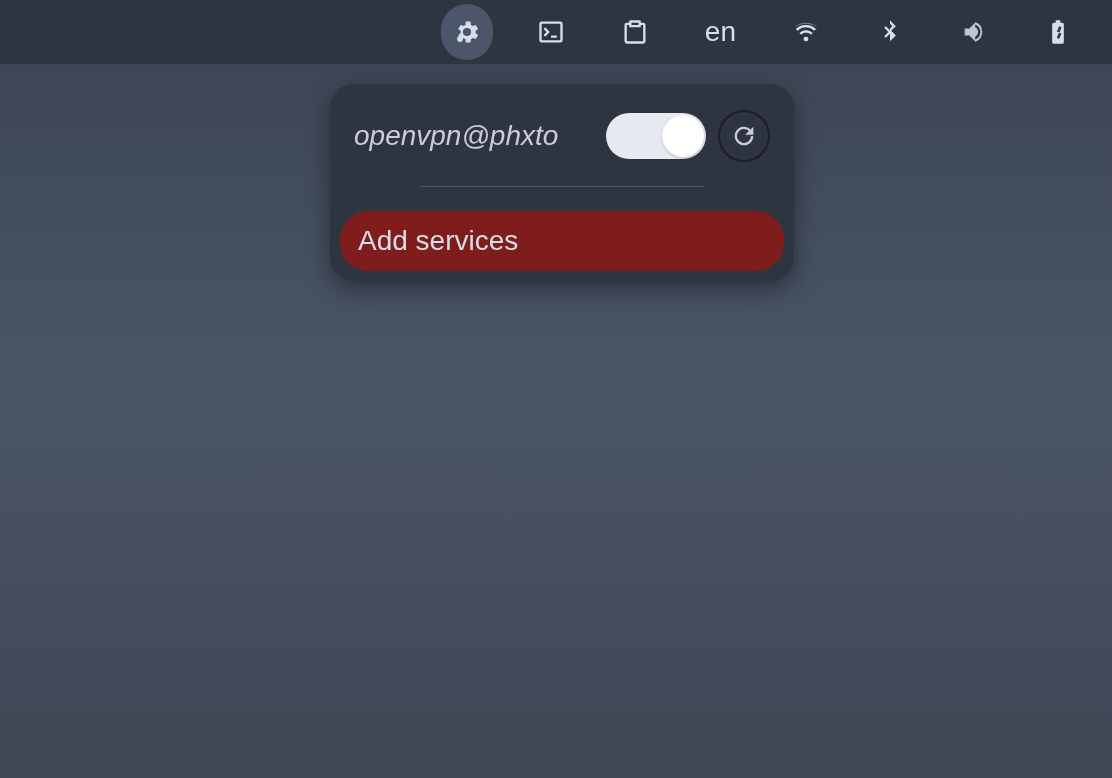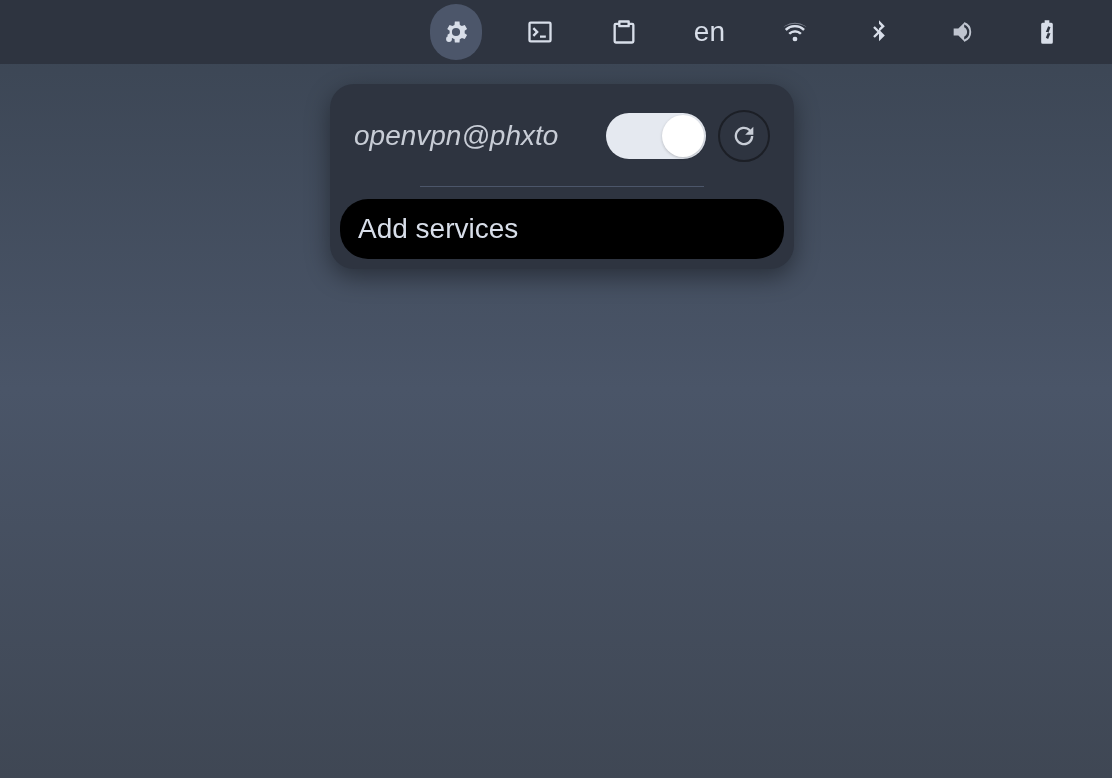--- a/index.html
+++ b/index.html
@@ -10,21 +10,21 @@
       font-family: -apple-system, BlinkMacSystemFont, "Segoe UI", sans-serif;
       overflow: hidden;
     }
     .top-bar {
       width: 100%;
       height: 64px;
       background: #2e3440;
       display: flex;
       align-items: center;
       justify-content: flex-end;
-      padding: 0 39px;
+      padding: 0 28px;
       gap: 32px;
     }
     .bar-item {
       display: flex;
       align-items: center;
       justify-content: center;
       height: 56px;
       min-width: 48px;
       color: #d8dee9;
       cursor: pointer;
@@ -104,27 +104,27 @@
       width: 28px;
       height: 28px;
       fill: #c8cdd6;
     }
     .divider {
       height: 1px;
       background: #4c566a;
       margin: 8px 80px;
     }
     .add-services-btn {
-      background: #000000;
+      background: #7f1d1d;
       border-radius: 28px;
       padding: 14px 18px;
       font-size: 28px;
       color: #d8dee9;
       cursor: pointer;
-      margin-top: 12px;
+      margin-top: 24px;
     }
   </style>
 </head>
 <body>
 
 <div class="top-bar">
   <div class="bar-item active">
     <svg class="bar-icon" viewBox="0 0 24 24">
       <path d="M19.4 13l.1-1-.1-1 2.1-1.6-2-3.5-2.5 1a7 7 0 0 0-1.7-1L15 3h-4l-.3 2.9a7 7 0 0 0-1.7 1l-2.5-1-2 3.5L6.6 11l-.1 1 .1 1-2.1 1.6 2 3.5 2.5-1a7 7 0 0 0 1.7 1L11 21h4l.3-2.9a7 7 0 0 0 1.7-1l2.5 1 2-3.5zM12 15.5A3.5 3.5 0 1 1 15.5 12 3.5 3.5 0 0 1 12 15.5z"></path>
       <circle cx="6" cy="18" r="2.5"></circle>

